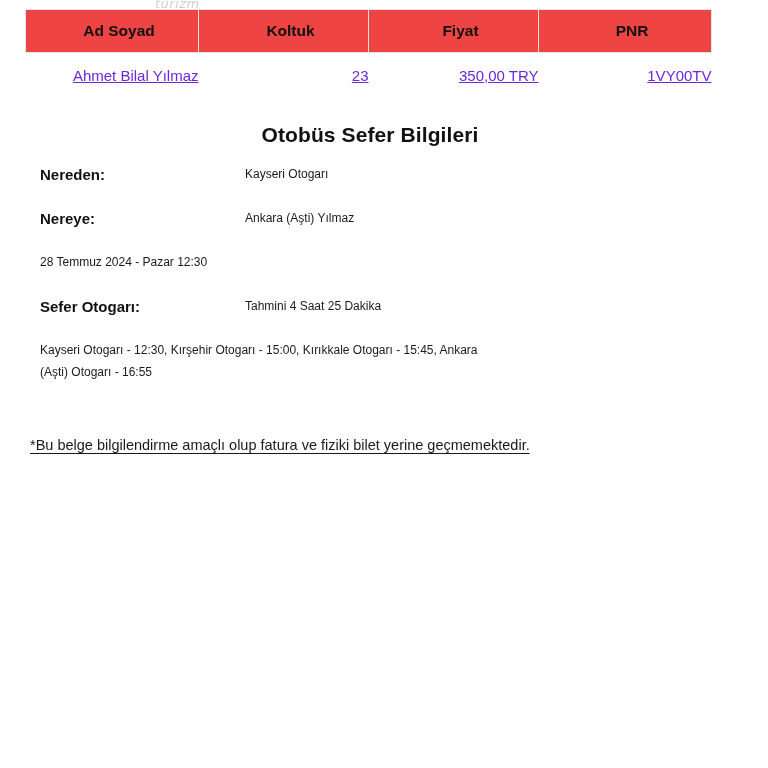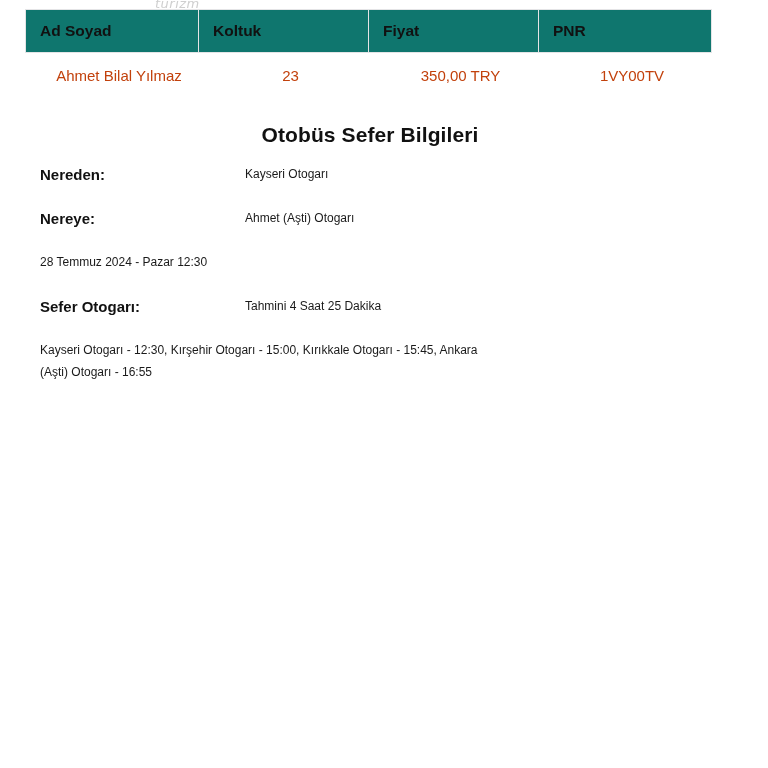--- a/index.html
+++ b/index.html
@@ -41,36 +41,37 @@
   }
   table.pax {
     border-collapse: collapse;
     width: 686px;
     table-layout: fixed;
   }
   table.pax thead th {
     border: 1px solid #e4e4e6;
     font-size: 15.5px;
     font-weight: bold;
-    text-align: left;
+    text-align: center;
     padding: 12px 0 12px 14px;
     height: 18px;
     color: #111111;
-    background: #0f766e;
+    background: #ef4444;
     vertical-align: middle;
   }
   table.pax tbody td {
     border: none;
     font-size: 15px;
     font-weight: normal;
-    text-align: center;
+    text-align: right;
     padding: 14px 0 10px 14px;
-    color: #c2410c;
+    color: #6d28d9;
     vertical-align: middle;
     white-space: nowrap;
+    text-decoration: underline;
   }
   .col-name  { width: 173px; }
   .col-seat  { width: 170px; }
   .col-price { width: 170px; }
   .col-pnr   { width: 173px; }
 
   
   .section-title {
     position: absolute;
     left: 0;
@@ -168,32 +169,33 @@
 
 <div class="info-block">
 
   <div class="info-row">
     <div class="info-label">Nereden:</div>
     <div class="info-value">Kayseri Otogarı</div>
   </div>
 
   <div class="info-row">
     <div class="info-label">Nereye:</div>
-    <div class="info-value">Ahmet (Aşti) Otogarı</div>
+    <div class="info-value">Ankara (Aşti) Yılmaz</div>
   </div>
 
   <div class="info-row">
     <div class="info-value">28 Temmuz 2024 - Pazar 12:30</div>
   </div>
 
   <div class="info-row">
     <div class="info-label">Sefer Otogarı:</div>
     <div class="info-value">Tahmini 4 Saat 25 Dakika</div>
   </div>
 
   <div class="info-row">
     <div class="info-value">Kayseri Otogarı - 12:30, Kırşehir Otogarı - 15:00, Kırıkkale Otogarı - 15:45, Ankara (Aşti) Otogarı - 16:55</div>
   </div>
 
 </div>
 
 <div class="notes">
+  <div class="note note-1">*Bu belge bilgilendirme amaçlı olup fatura ve fiziki bilet yerine geçmemektedir.</div>
 </div>
 
 </body></html>

